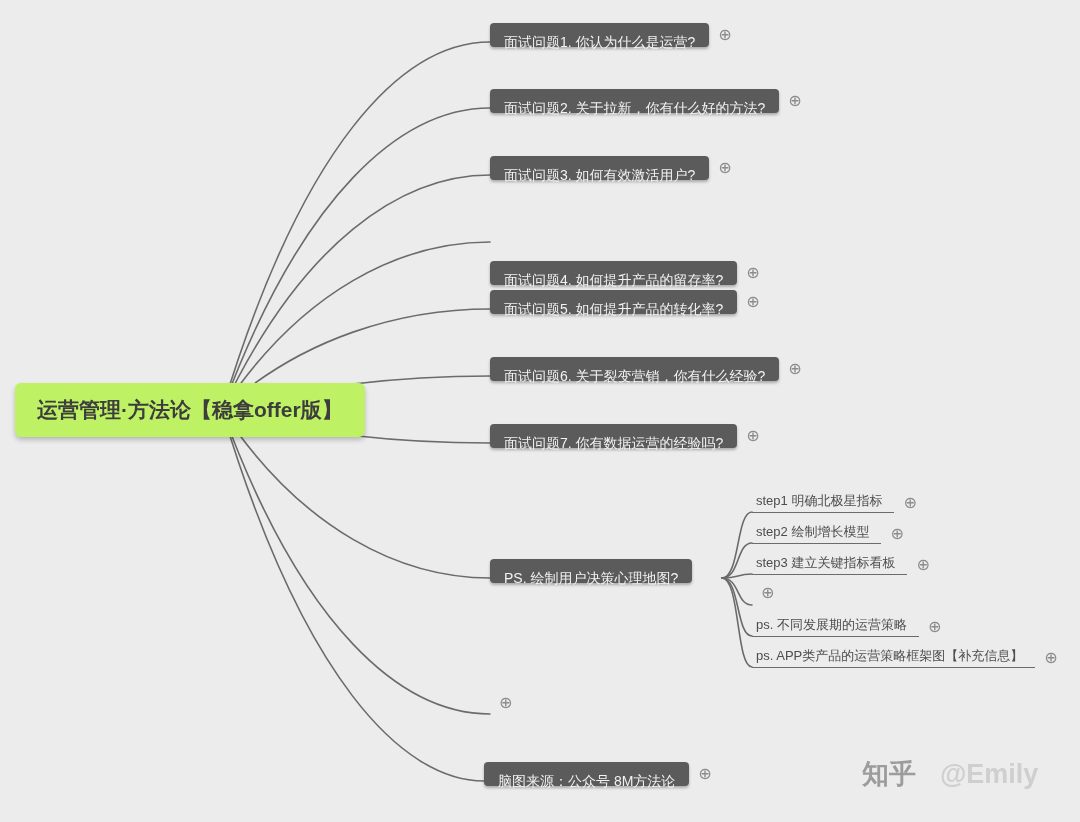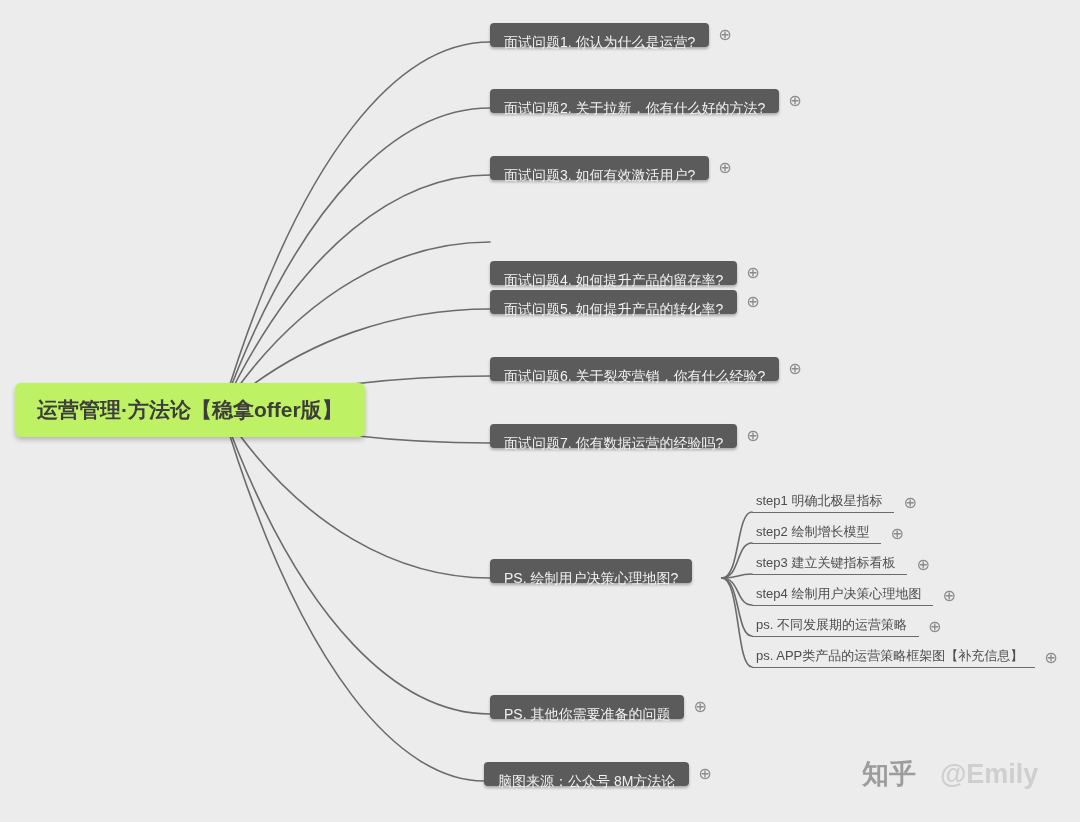--- a/index.html
+++ b/index.html
@@ -151,21 +151,20 @@
   <div class="node" style="left:490px; top:424px;">
     <div class="box">面试问题7. 你有数据运营的经验吗?</div>
     <span class="expand">⊕</span>
   </div>
 
   <div class="node" style="left:490px; top:559px;">
     <div class="box">PS. 绘制用户决策心理地图?</div>
   </div>
 
   <div class="node" style="left:490px; top:695px;">
-    <div class="box">PS. 其他你需要准备的问题</div>
     <span class="expand">⊕</span>
   </div>
 
   <div class="node" style="left:484px; top:762px;">
     <div class="box">脑图来源：公众号 8M方法论</div>
     <span class="expand">⊕</span>
   </div>
 
   <div class="subnode" style="left:752px; top:492px;">
     <span class="sublabel">step1 明确北极星指标</span>
@@ -176,21 +175,20 @@
     <span class="sublabel">step2 绘制增长模型</span>
     <span class="expand">⊕</span>
   </div>
 
   <div class="subnode" style="left:752px; top:554px;">
     <span class="sublabel">step3 建立关键指标看板</span>
     <span class="expand">⊕</span>
   </div>
 
   <div class="subnode" style="left:752px; top:585px;">
-    <span class="sublabel">step4 绘制用户决策心理地图</span>
     <span class="expand">⊕</span>
   </div>
 
   <div class="subnode" style="left:752px; top:616px;">
     <span class="sublabel">ps. 不同发展期的运营策略</span>
     <span class="expand">⊕</span>
   </div>
 
   <div class="subnode" style="left:752px; top:647px;">
     <span class="sublabel">ps. APP类产品的运营策略框架图【补充信息】</span>

